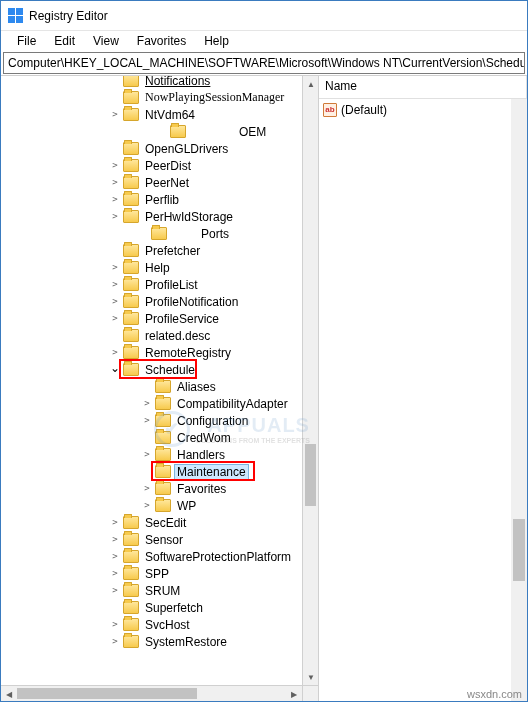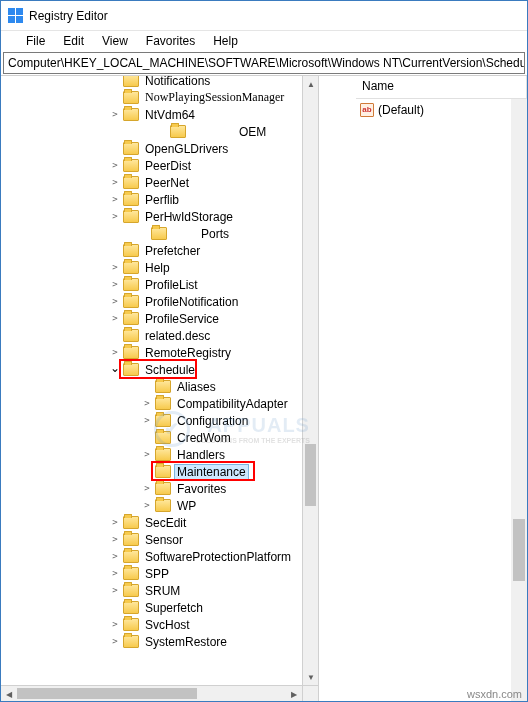--- a/index.html
+++ b/index.html
@@ -29,21 +29,21 @@
     width: 16px; height: 16px; margin-right: 6px;
     display: inline-flex; flex-wrap: wrap;
   }
   .titlebar .app-icon span {
     width: 7px; height: 7px; background: #2d89ef; margin: 0.5px;
   }
   .titlebar .title { color: #000; }
   .menubar {
     height: 20px;
     display: flex; align-items: center;
-    padding: 0 17px;
+    padding: 0 8px;
     gap: 2px;
   }
   .menubar .menu-item {
     padding: 1px 8px;
     cursor: default;
   }
   .addressbar {
     height: 22px;
     border: 1px solid #7a7a7a;
     margin: 1px 2px;
@@ -119,21 +119,20 @@
     position: absolute;
     border: 2px solid #ff0000;
     pointer-events: none;
   }
 
   
   .list-pane {
     flex: 1;
     position: relative;
     overflow: hidden;
-    margin-left: 37px;
   }
   .list-header {
     height: 23px;
     display: flex;
     border-bottom: 1px solid #e0e0e0;
     font-size: 12px;
   }
   .list-header .col {
     padding: 3px 6px;
     border-right: 1px solid #e0e0e0;
@@ -274,21 +273,21 @@
 
   <div class="addressbar">
     <span>Computer\HKEY_LOCAL_MACHINE\SOFTWARE\Microsoft\Windows NT\CurrentVersion\Schedule\</span>
   </div>
 
   <div class="body">
 
     <div class="tree-pane">
       <div class="tree-scroll">
         <div class="tree" id="tree">
-            <div class="row" style="padding-left: 106px;">
+            <div class="row" style="padding-left: 106px; text-decoration: underline;">
               <span class="expander none"></span>
               <span class="folder"></span>
               <span class="label">Notifications</span>
             </div>
             <div class="row" style="padding-left: 106px; font-family: Liberation Serif, serif;">
               <span class="expander none"></span>
               <span class="folder"></span>
               <span class="label">NowPlayingSessionManager</span>
             </div>
             <div class="row" style="padding-left: 106px;">

